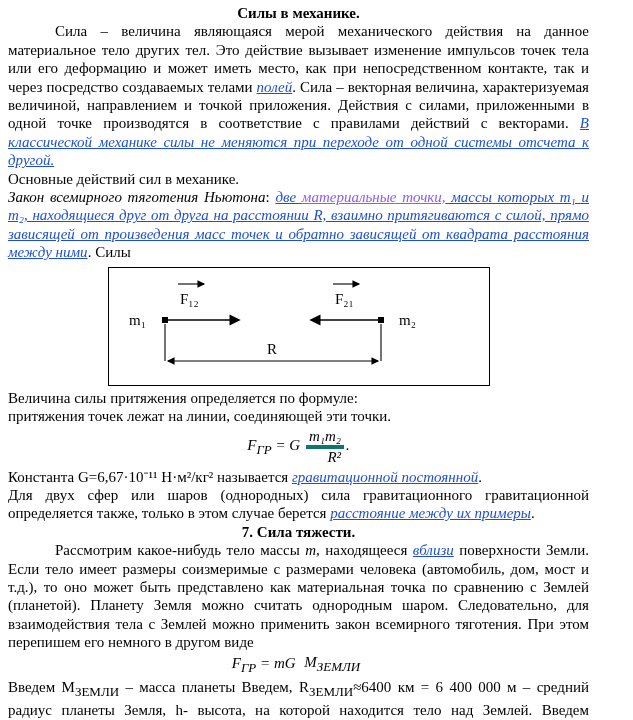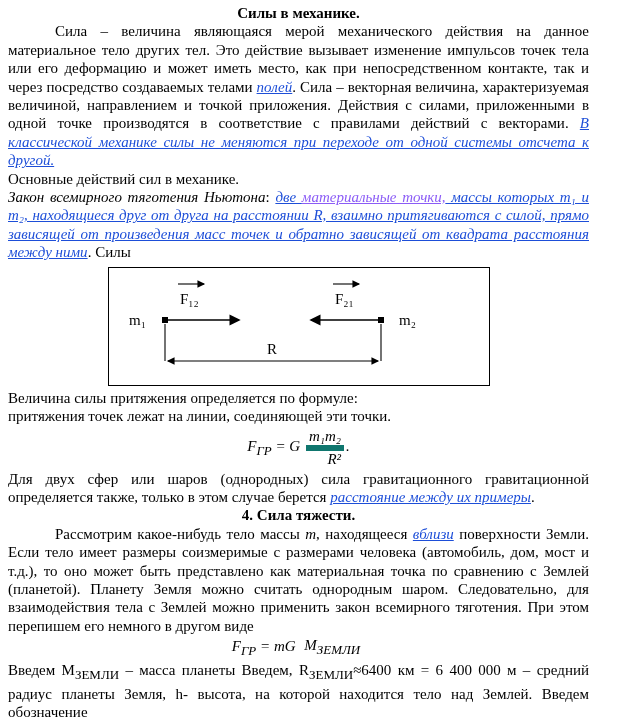--- a/index.html
+++ b/index.html
@@ -22,21 +22,21 @@
   .figure { display: flex; justify-content: center; margin: 5px 0 3px 0; text-align: right; }
   .diagbox { border: 1.5px solid #000; }
   .diagbox svg { display: block; }
   svg text { font-family: "Liberation Serif", serif; font-size: 15px; fill: #000; }
   .sline { stroke: #000; stroke-width: 1.6; }
   .tline { stroke: #000; stroke-width: 1.1; }
 
   .formula { margin: 2px 0; text-align: center; font-style: italic; line-height: 17px; }
   .frac { display: inline-block; vertical-align: middle; margin: 0 2px; }
   .frac .num, .frac .den { display: block; text-align: right; padding: 0 3px; }
-  .frac .den { border-top: 6px solid #0f766e; }
+  .frac .den { border-top: 4px solid #0f766e; }
   sub, sup { font-size: 13px; }
 </style>
 </head>
 <body>
 
 <div class="page">
 
   <p class="center bold">Силы в механике.</p>
 
   <p class="para indent"><span>Сила – величина являющаяся мерой механического действия на данное материальное тело других тел. Это действие вызывает изменение импульсов точек тела или его деформацию и может иметь место, как при непосредственном контакте, так и через посредство создаваемых телами </span><span class="bi">полей</span><span>. Сила – векторная величина, характеризуемая величиной, направлением и точкой приложения. Действия с силами, приложенными в одной точке производятся в соответствие с правилами действий с векторами. </span><span class="bi">В классической механике силы не меняются при переходе от одной системы отсчета к другой.</span></p>
@@ -75,24 +75,25 @@
     </div>
   </div>
 
   <p class="para">Величина силы притяжения определяется по формуле:</p>
   <p class="para">притяжения точек лежат на линии, соединяющей эти точки.</p>
 
   <div class="formula">
     <span><span>F</span><sub>ГР</sub></span><span> = G </span><span class="frac"><span class="num">m₁m₂</span><span class="den">R²</span></span><span>.</span>
   </div>
 
+  <p class="para"><span>Константа G=6,67·10⁻¹¹ Н·м²/кг² называется </span><span class="bi">гравитационной постоянной</span><span>.</span></p>
 
   <p class="para"><span>Для двух сфер или шаров (однородных) сила гравитационного гравитационной определяется также, только в этом случае берется </span><span class="bi">расстояние между их примеры</span><span>.</span></p>
 
-  <p class="center bold">4. Сила тяжести.</p>
+  <p class="center bold">7. Сила тяжести.</p>
 
   <p class="para indent"><span>Рассмотрим какое-нибудь тело массы </span><span class="it">m</span><span>, находящееся </span><span class="bi">вблизи</span><span> поверхности Земли. Если тело имеет размеры соизмеримые с размерами человека (автомобиль, дом, мост и т.д.), то оно может быть представлено как материальная точка по сравнению с Землей (планетой). Планету Земля можно считать однородным шаром. Следовательно, для взаимодействия тела с Землей можно применить закон всемирного тяготения. При этом перепишем его немного в другом виде</span></p>
 
   <div class="formula">
     <span><span>F</span><sub>ГР</sub></span><span> = mG </span><span class="frac"><span class="num"><span>M</span><sub>ЗЕМЛИ</sub></span></span>
   </div>
 
   <p class="para"><span>Введем M</span><sub>ЗЕМЛИ</sub><span> – масса планеты Введем, R</span><sub>ЗЕМЛИ</sub><span>≈6400 км = 6 400 000 м – средний радиус планеты Земля, h- высота, на которой находится тело над Землей. Введем обозначение</span></p>
 
 </div>

